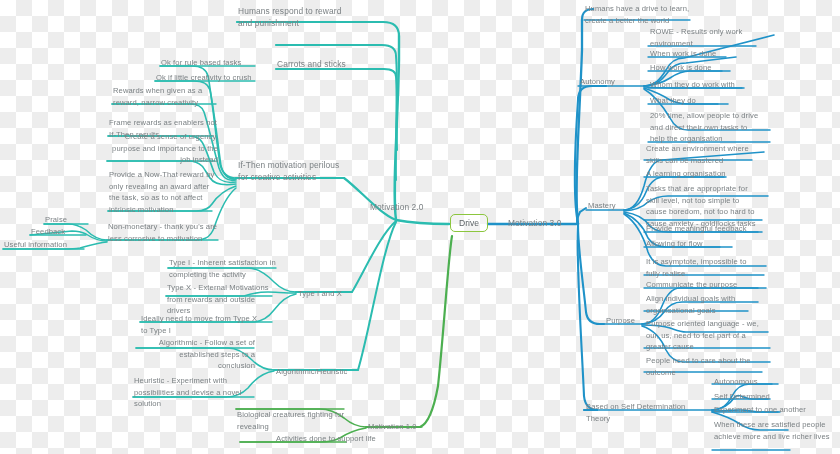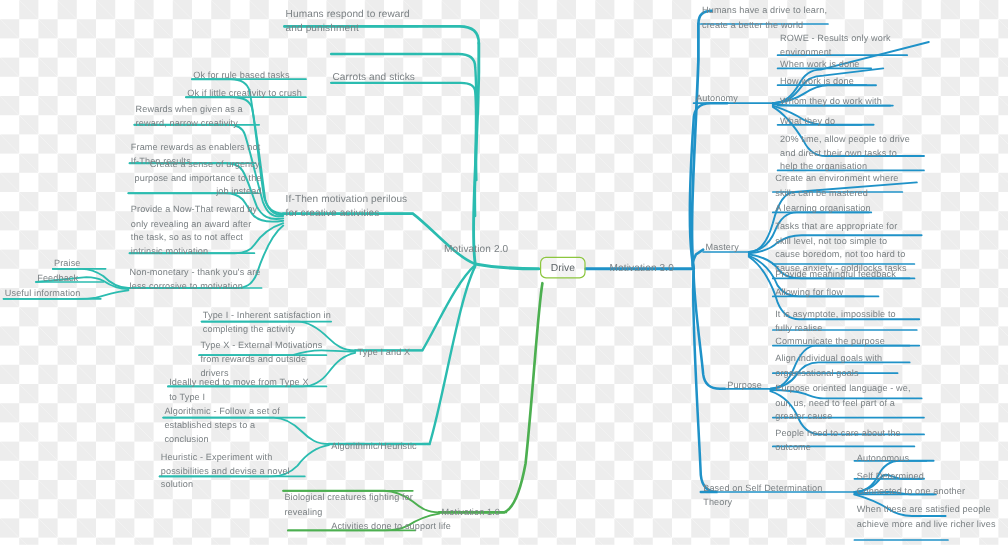--- a/index.html
+++ b/index.html
@@ -219,21 +219,21 @@
   <div class="node t8" style="left:45px;top:214px;">Praise</div>
   <div class="node t8" style="left:31px;top:226px;">Feedback</div>
   <div class="node t8" style="left:4px;top:239px;">Useful information</div>
 
   <div class="node t8" style="left:298px;top:288px;">Type I and X</div>
   <div class="node t8" style="left:167px;top:282px;width:104px;">Type X - External Motivations from rewards and outside drivers</div>
   <div class="node t8" style="left:169px;top:257px;width:110px;">Type I - Inherent satisfaction in completing the activity</div>
   <div class="node t8" style="left:141px;top:313px;width:118px;">Ideally need to move from Type X to Type I</div>
 
   <div class="node t8" style="left:276px;top:366px;">Algorithmic/Heuristic</div>
-  <div class="node t8" style="left:137px;top:337px;width:106px;">Algorithmic - Follow a set of established steps to a conclusion</div>
+  <div class="node t8" style="left:149px;top:337px;width:106px;text-align:right;">Algorithmic - Follow a set of established steps to a conclusion</div>
   <div class="node t8" style="left:134px;top:375px;width:112px;">Heuristic - Experiment with possibilities and devise a novel solution</div>
 
   <div class="node t8" style="left:368px;top:421px;">Motivation 1.0</div>
   <div class="node t8" style="left:237px;top:409px;width:110px;">Biological creatures fighting for revealing</div>
   <div class="node t8" style="left:241px;top:433px;padding-left:35px;">Activities done to support life</div>
 
   <div class="node t9" style="left:508px;top:218px;">Motivation 3.0</div>
   <div class="node t8" style="left:585px;top:3px;width:108px;">Humans have a drive to learn, create a better the world</div>
 
   <div class="node t8" style="left:580px;top:76px;">Autonomy</div>
@@ -254,16 +254,16 @@
 
   <div class="node t8" style="left:606px;top:315px;">Purpose</div>
   <div class="node t8" style="left:646px;top:279px;">Communicate the purpose</div>
   <div class="node t8" style="left:646px;top:293px;width:108px;">Align individual goals with organisational goals</div>
   <div class="node t8" style="left:646px;top:318px;width:114px;">Purpose oriented language - we, our, us, need to feel part of a greater cause</div>
   <div class="node t8" style="left:646px;top:355px;width:112px;">People need to care about the outcome</div>
 
   <div class="node t8" style="left:586px;top:401px;width:112px;">Based on Self Determination Theory</div>
   <div class="node t8" style="left:714px;top:376px;">Autonomous</div>
   <div class="node t8" style="left:714px;top:391px;text-align:right;">Self Determined</div>
-  <div class="node t8" style="left:714px;top:404px;">Connected to one another</div>
+  <div class="node t8" style="left:714px;top:404px;">Experiment to one another</div>
   <div class="node t8" style="left:714px;top:419px;width:118px;">When these are satisfied people achieve more and live richer lives</div>
 
 </div>
 
 </body></html>

